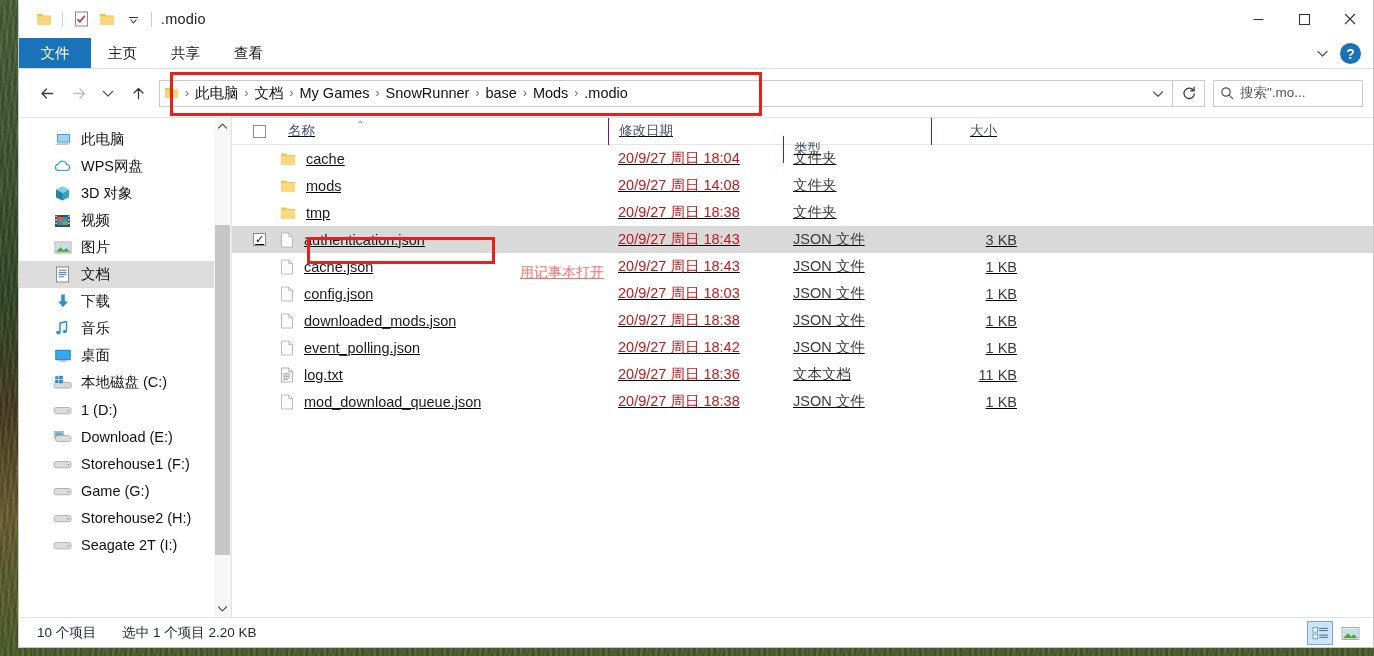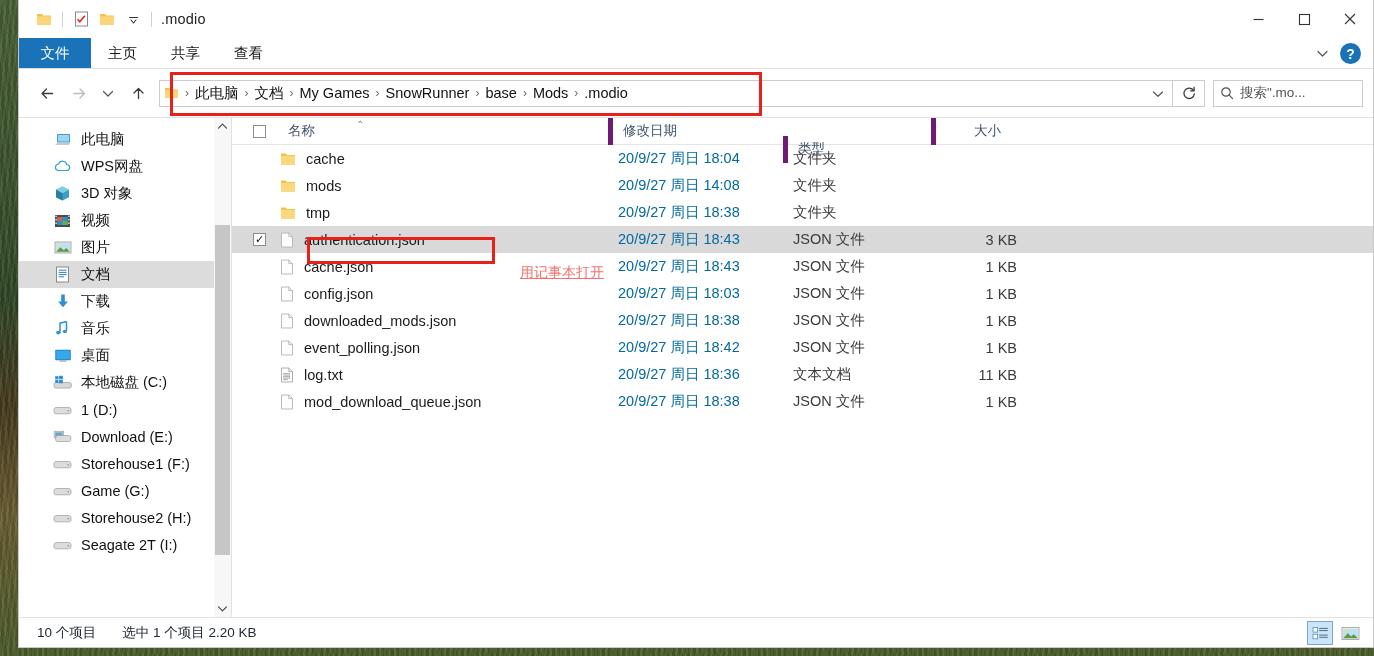--- a/index.html
+++ b/index.html
@@ -168,59 +168,59 @@
   }
   .ns-arrow { height: 17px; width: 17px; display:flex; align-items:center; justify-content:center; }
   .ns-track { flex: 1; width: 17px; position: relative; }
   .ns-thumb {
     position: absolute; left: 1px; width: 15px;
     background: #c6c6c6;
     top: 90px; height: 330px;
   }
   .pane-split { width: 1px; background: #e2e2e2; }
   
-  .filepane { flex: 1; display: flex; flex-direction: column; min-width: 0; background:#fff; }
+  .filepane { flex: 1; display: flex; flex-direction: column; min-width: 0; background:#fff;text-decoration:underline; }
   .colhead {
     height: 27px; min-height: 27px;
     display: flex; align-items: center;
     border-bottom: 1px solid #e5e5e5;
     position: relative;
   }
   .colhead .cb { width: 46px; display: flex; align-items: center; justify-content: flex-end; padding-right: 12px;}
   .chk {
     width: 13px; height: 13px;
     border: 1px solid #8d8d8d; background: #fff;
     display: inline-flex; align-items: center; justify-content: center;
     font-size: 11px; color: #111; line-height: 1;
   }
   .col {
     font-size: 13.5px; color: #41536b;
     padding-left: 10px;
-    border-left: 5px solid #701a75;
+    border-left: 1px solid #701a75;
     height: 27px; display: flex; align-items: center;
     position: relative;
   }
   .col.name { border-left: none; width: 330px; }
   .col.date { width: 175px; }
   .col.type { width: 148px; margin-top: 36px; }
   .col.size { width: 102px; padding-left: 38px; }
   .sortmark {
     position: absolute; top: 1px; left: 78px;
     font-size: 10px; color: #8a8a8a;
   }
   .rows { flex: 1; overflow: hidden; }
   .row {
     height: 27px;
     display: flex; align-items: center;
     font-size: 14.5px; color: #1b1b1b;
   }
   .row.sel { background: #d9d9d9; }
   .cell-chk { width: 46px; display: flex; align-items: center; justify-content: flex-end; padding-right: 12px; }
   .cell-name { width: 330px; display: flex; align-items: center; gap: 10px; padding-left: 2px;}
-  .cell-date { width: 175px; padding-left: 10px; color: #0369a1; }
+  .cell-date { width: 175px; padding-left: 10px; color: #b91c1c; }
   .cell-type { width: 148px; padding-left: 10px; color: #3b3b3b; }
   .cell-size { width: 102px; padding-right: 16px; text-align: right; color: #3b3b3b; display:block; }
   .fname { white-space: nowrap; overflow: hidden; text-overflow: ellipsis; }
   
   .statusbar {
     height: 30px; min-height: 30px;
     border-top: 1px solid #e2e2e2;
     display: flex; align-items: center;
     padding: 0 6px 0 18px;
     background: #fff;

